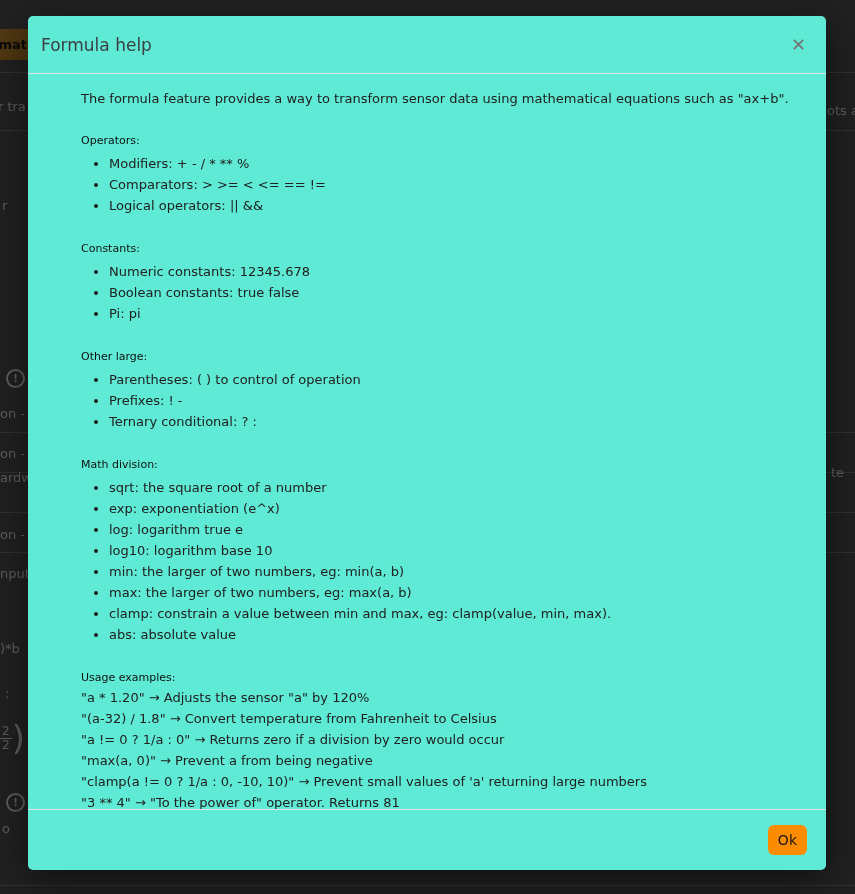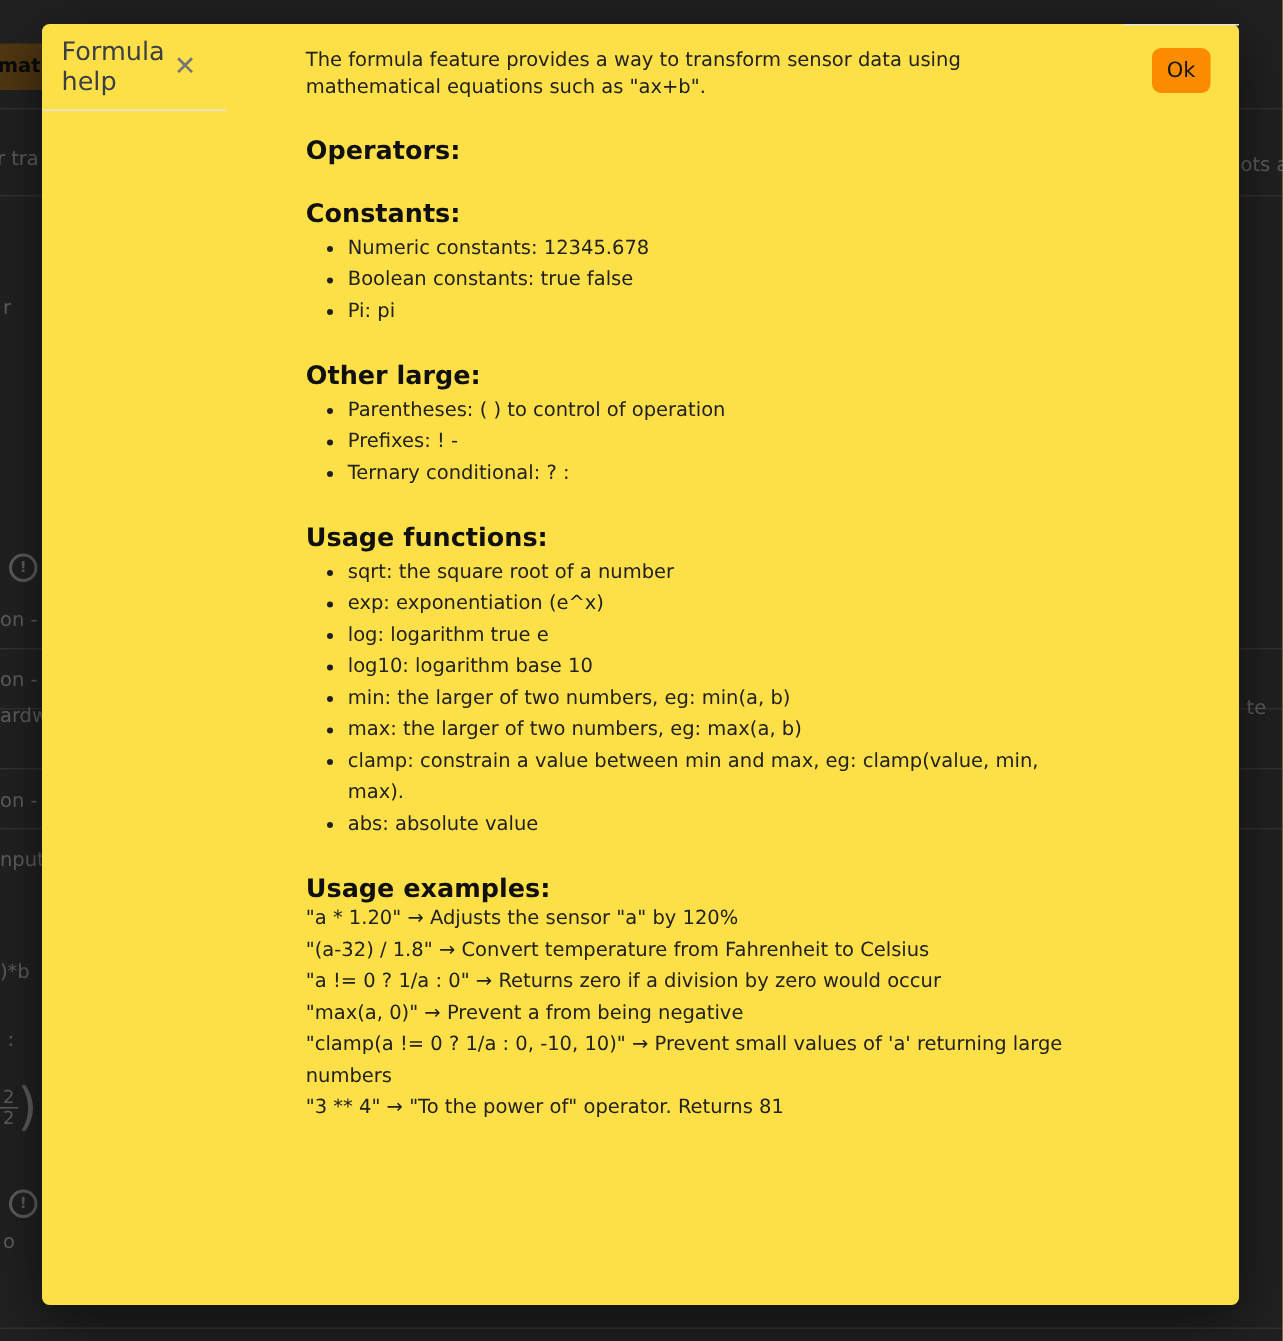--- a/index.html
+++ b/index.html
@@ -23,37 +23,37 @@
   }
   .frac{display:inline-block;text-align:center;font-size:12px;line-height:13px;vertical-align:middle;}
   .frac span{display:block;}
   .frac .num{border-bottom:1px solid #c4c4c4;padding:0 2px;}
   .bigparen{font-size:34px;vertical-align:middle;}
   
   .overlay{position:absolute;inset:0;background:rgba(0,0,0,0.52);}
   
   .modal{
     position:absolute;left:28px;top:16px;width:798px;height:854px;box-sizing:border-box;
-    background:#fde047;border-radius:5px;box-shadow:0 10px 40px rgba(0,0,0,.55);
-    display:flex;flex-direction:row;
+    background:#5eead4;border-radius:5px;box-shadow:0 10px 40px rgba(0,0,0,.55);
+    display:flex;flex-direction:column;
   }
   .modal-header{
     height:58px;flex:0 0 58px;border-bottom:1px solid #e4e4e4;
     display:flex;align-items:center;padding:0 14px 0 13px;box-sizing:border-box;
   }
   .modal-title{flex:1;font-size:17px;color:#3c4043;}
   .close-btn{
     background:none;border:none;padding:2px 6px;cursor:pointer;
     font-size:18px;color:#757575;line-height:1;font-family:inherit;
   }
   .modal-body{
     flex:1;padding:14px 16px 0 13px;font-size:13px;color:#212121;overflow:hidden;margin-left:40px;
   }
   .intro{margin:0;line-height:18px;}
-  .section-title{font-weight:bold;font-size:17px;color:#101010;margin:24px 0 0 0;line-height:18px;}
+  .section-title{font-weight:normal;font-size:11px;color:#101010;margin:24px 0 0 0;line-height:18px;}
   .modal-body ul{margin:3px 0 0 0;padding:0 0 0 28px;}
   .modal-body li{line-height:21px;}
   .usage-line{line-height:21px;}
   .modal-footer{
     flex:0 0 61px;height:61px;border-top:1px solid #e4e4e4;box-sizing:border-box;
     display:flex;align-items:center;justify-content:flex-end;padding:0 19px;
   }
   .ok-btn{
     background:#fb8c00;border:none;border-radius:6px;cursor:pointer;
     padding:7px 10px;font-size:14px;color:#161616;font-family:inherit;
@@ -98,36 +98,41 @@
 <div class="modal">
   <div class="modal-header">
     <div class="modal-title">Formula help</div>
     <button class="close-btn">✕</button>
   </div>
 
   <div class="modal-body">
     <p class="intro" style="margin-top:2px">The formula feature provides a way to transform sensor data using mathematical equations such as "ax+b".</p>
 
     <div class="section-title">Operators:</div>
+    <ul>
+      <li>Modifiers: + - / * ** %</li>
+      <li>Comparators: &gt; &gt;= &lt; &lt;= == !=</li>
+      <li>Logical operators: || &amp;&amp;</li>
+    </ul>
 
     <div class="section-title">Constants:</div>
     <ul>
       <li>Numeric constants: 12345.678</li>
       <li>Boolean constants: true false</li>
       <li>Pi: pi</li>
     </ul>
 
     <div class="section-title">Other large:</div>
     <ul>
       <li>Parentheses: ( ) to control of operation</li>
       <li>Prefixes: ! -</li>
       <li>Ternary conditional: ? :</li>
     </ul>
 
-    <div class="section-title">Usage functions:</div>
+    <div class="section-title">Math division:</div>
     <ul>
       <li>sqrt: the square root of a number</li>
       <li>exp: exponentiation (e^x)</li>
       <li>log: logarithm true e</li>
       <li>log10: logarithm base 10</li>
       <li>min: the larger of two numbers, eg: min(a, b)</li>
       <li>max: the larger of two numbers, eg: max(a, b)</li>
       <li>clamp: constrain a value between min and max, eg: clamp(value, min, max).</li>
       <li>abs: absolute value</li>
     </ul>

